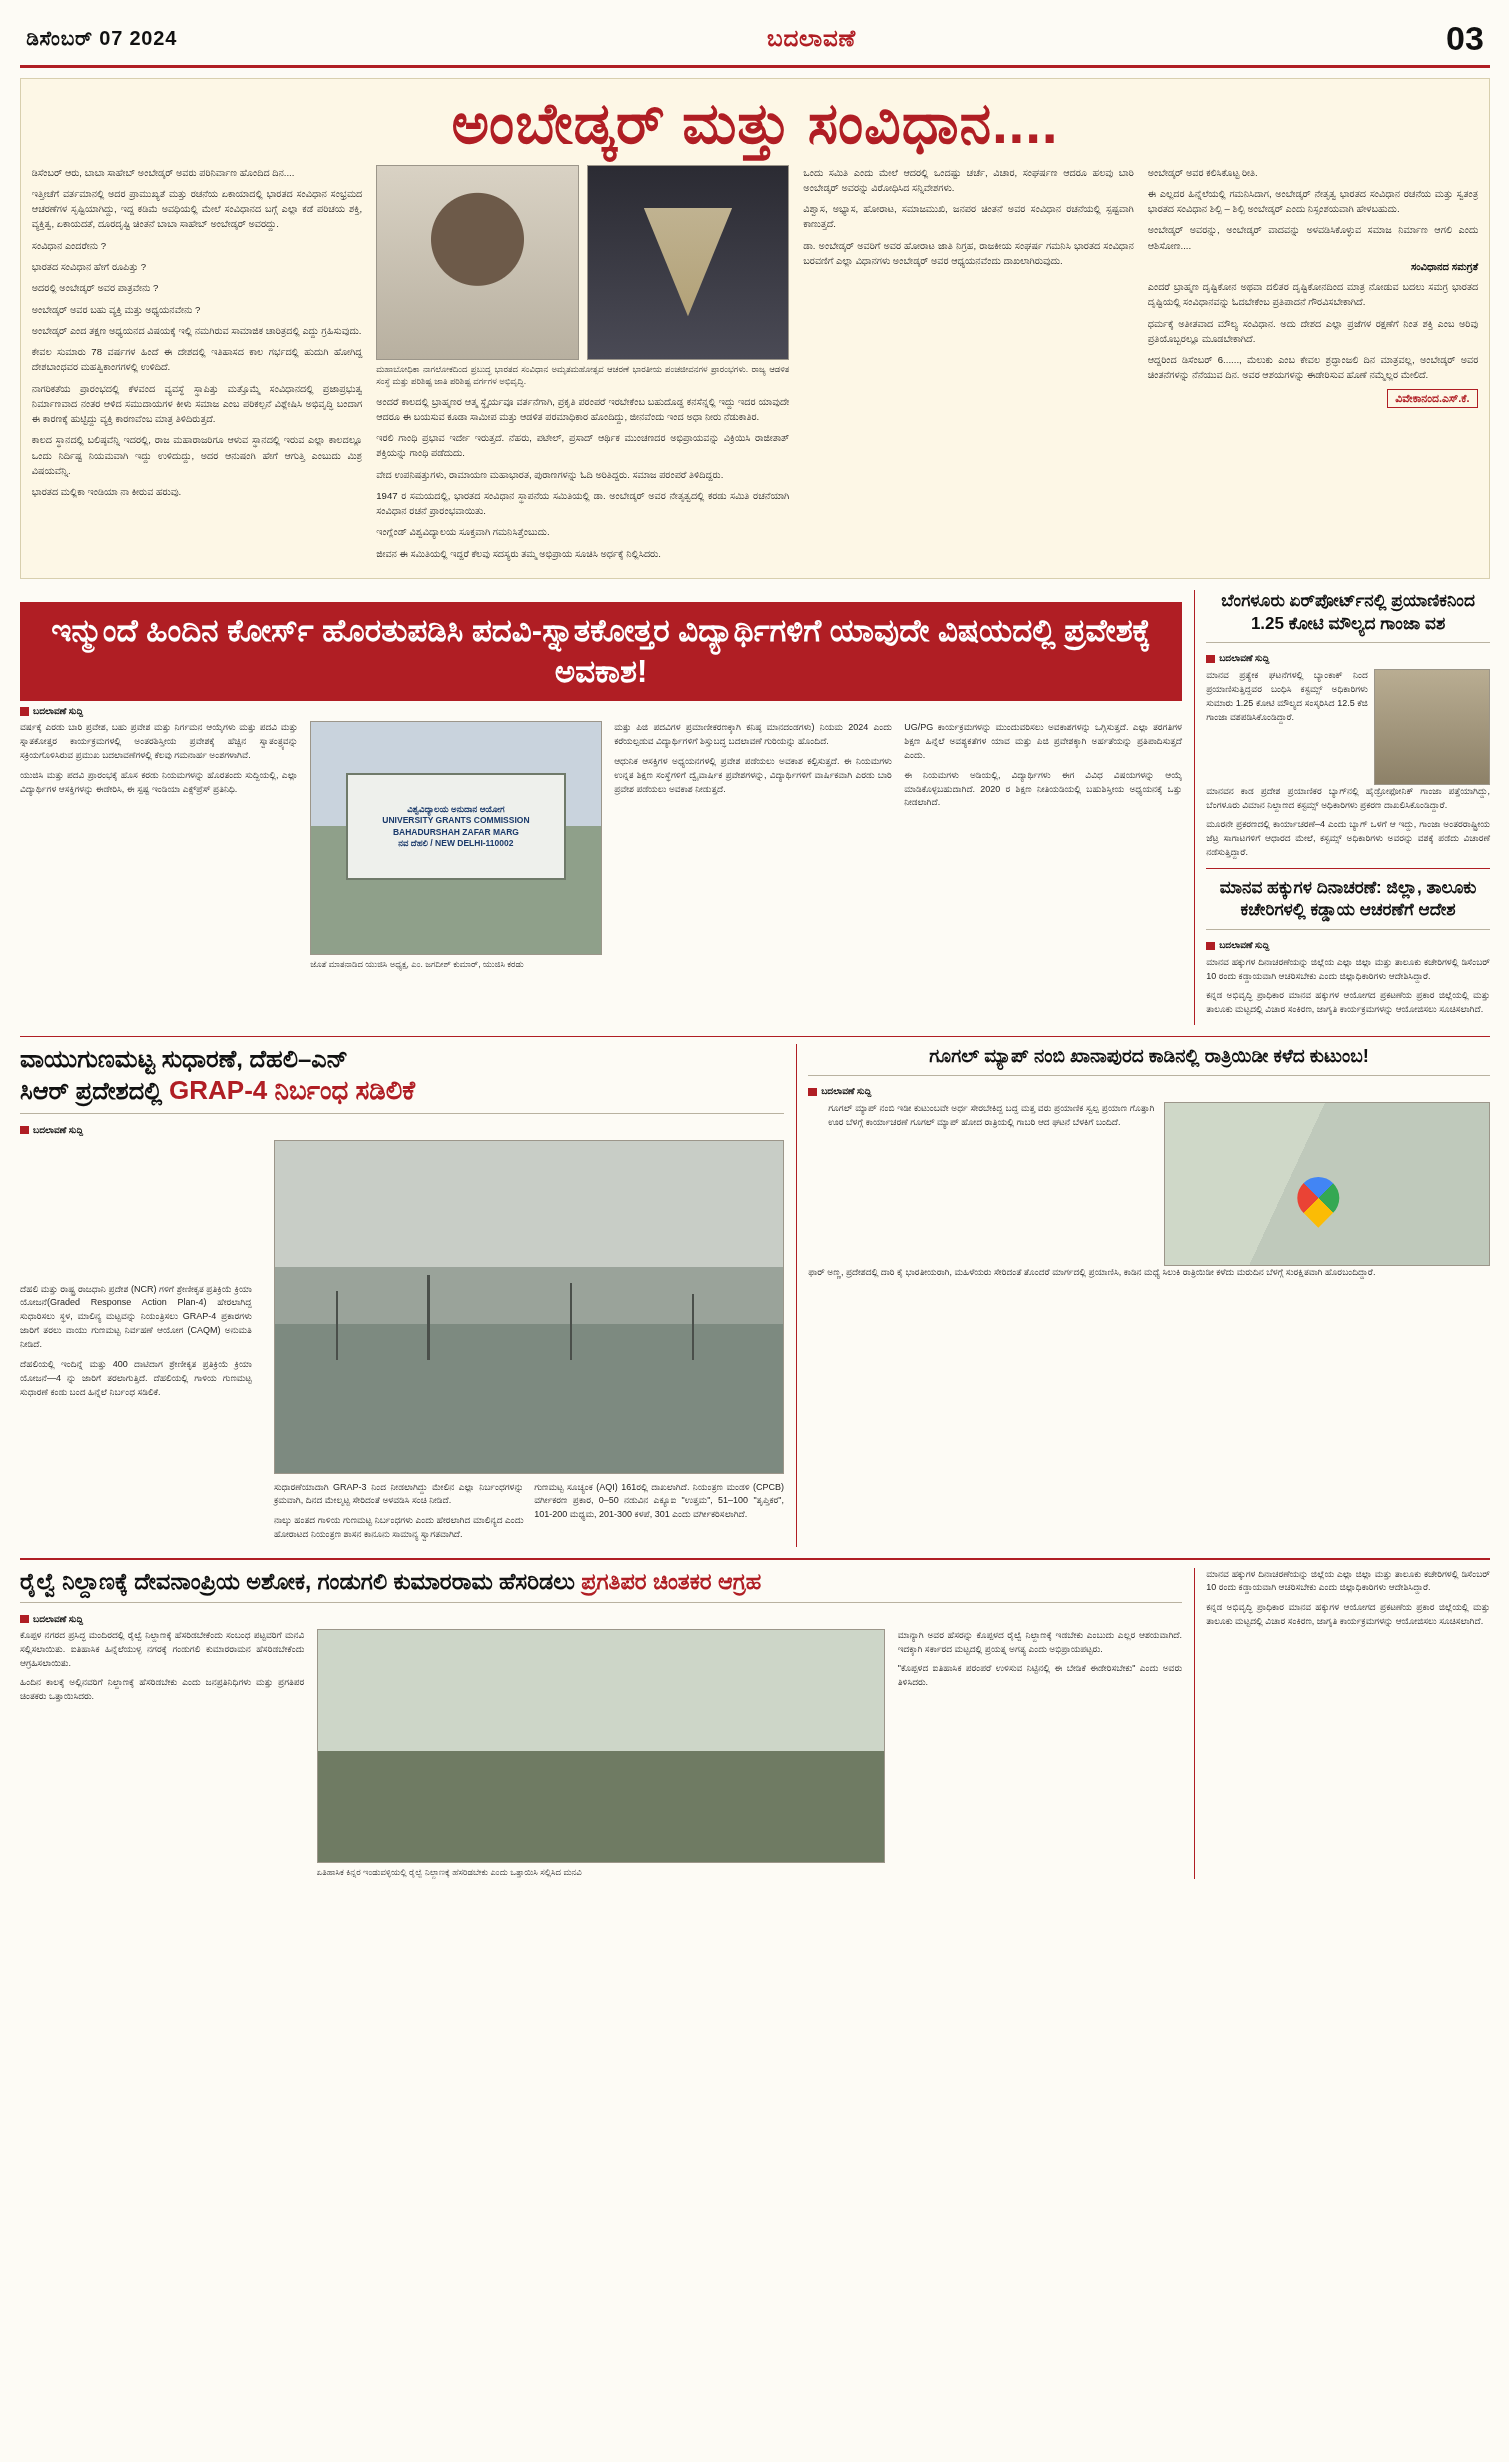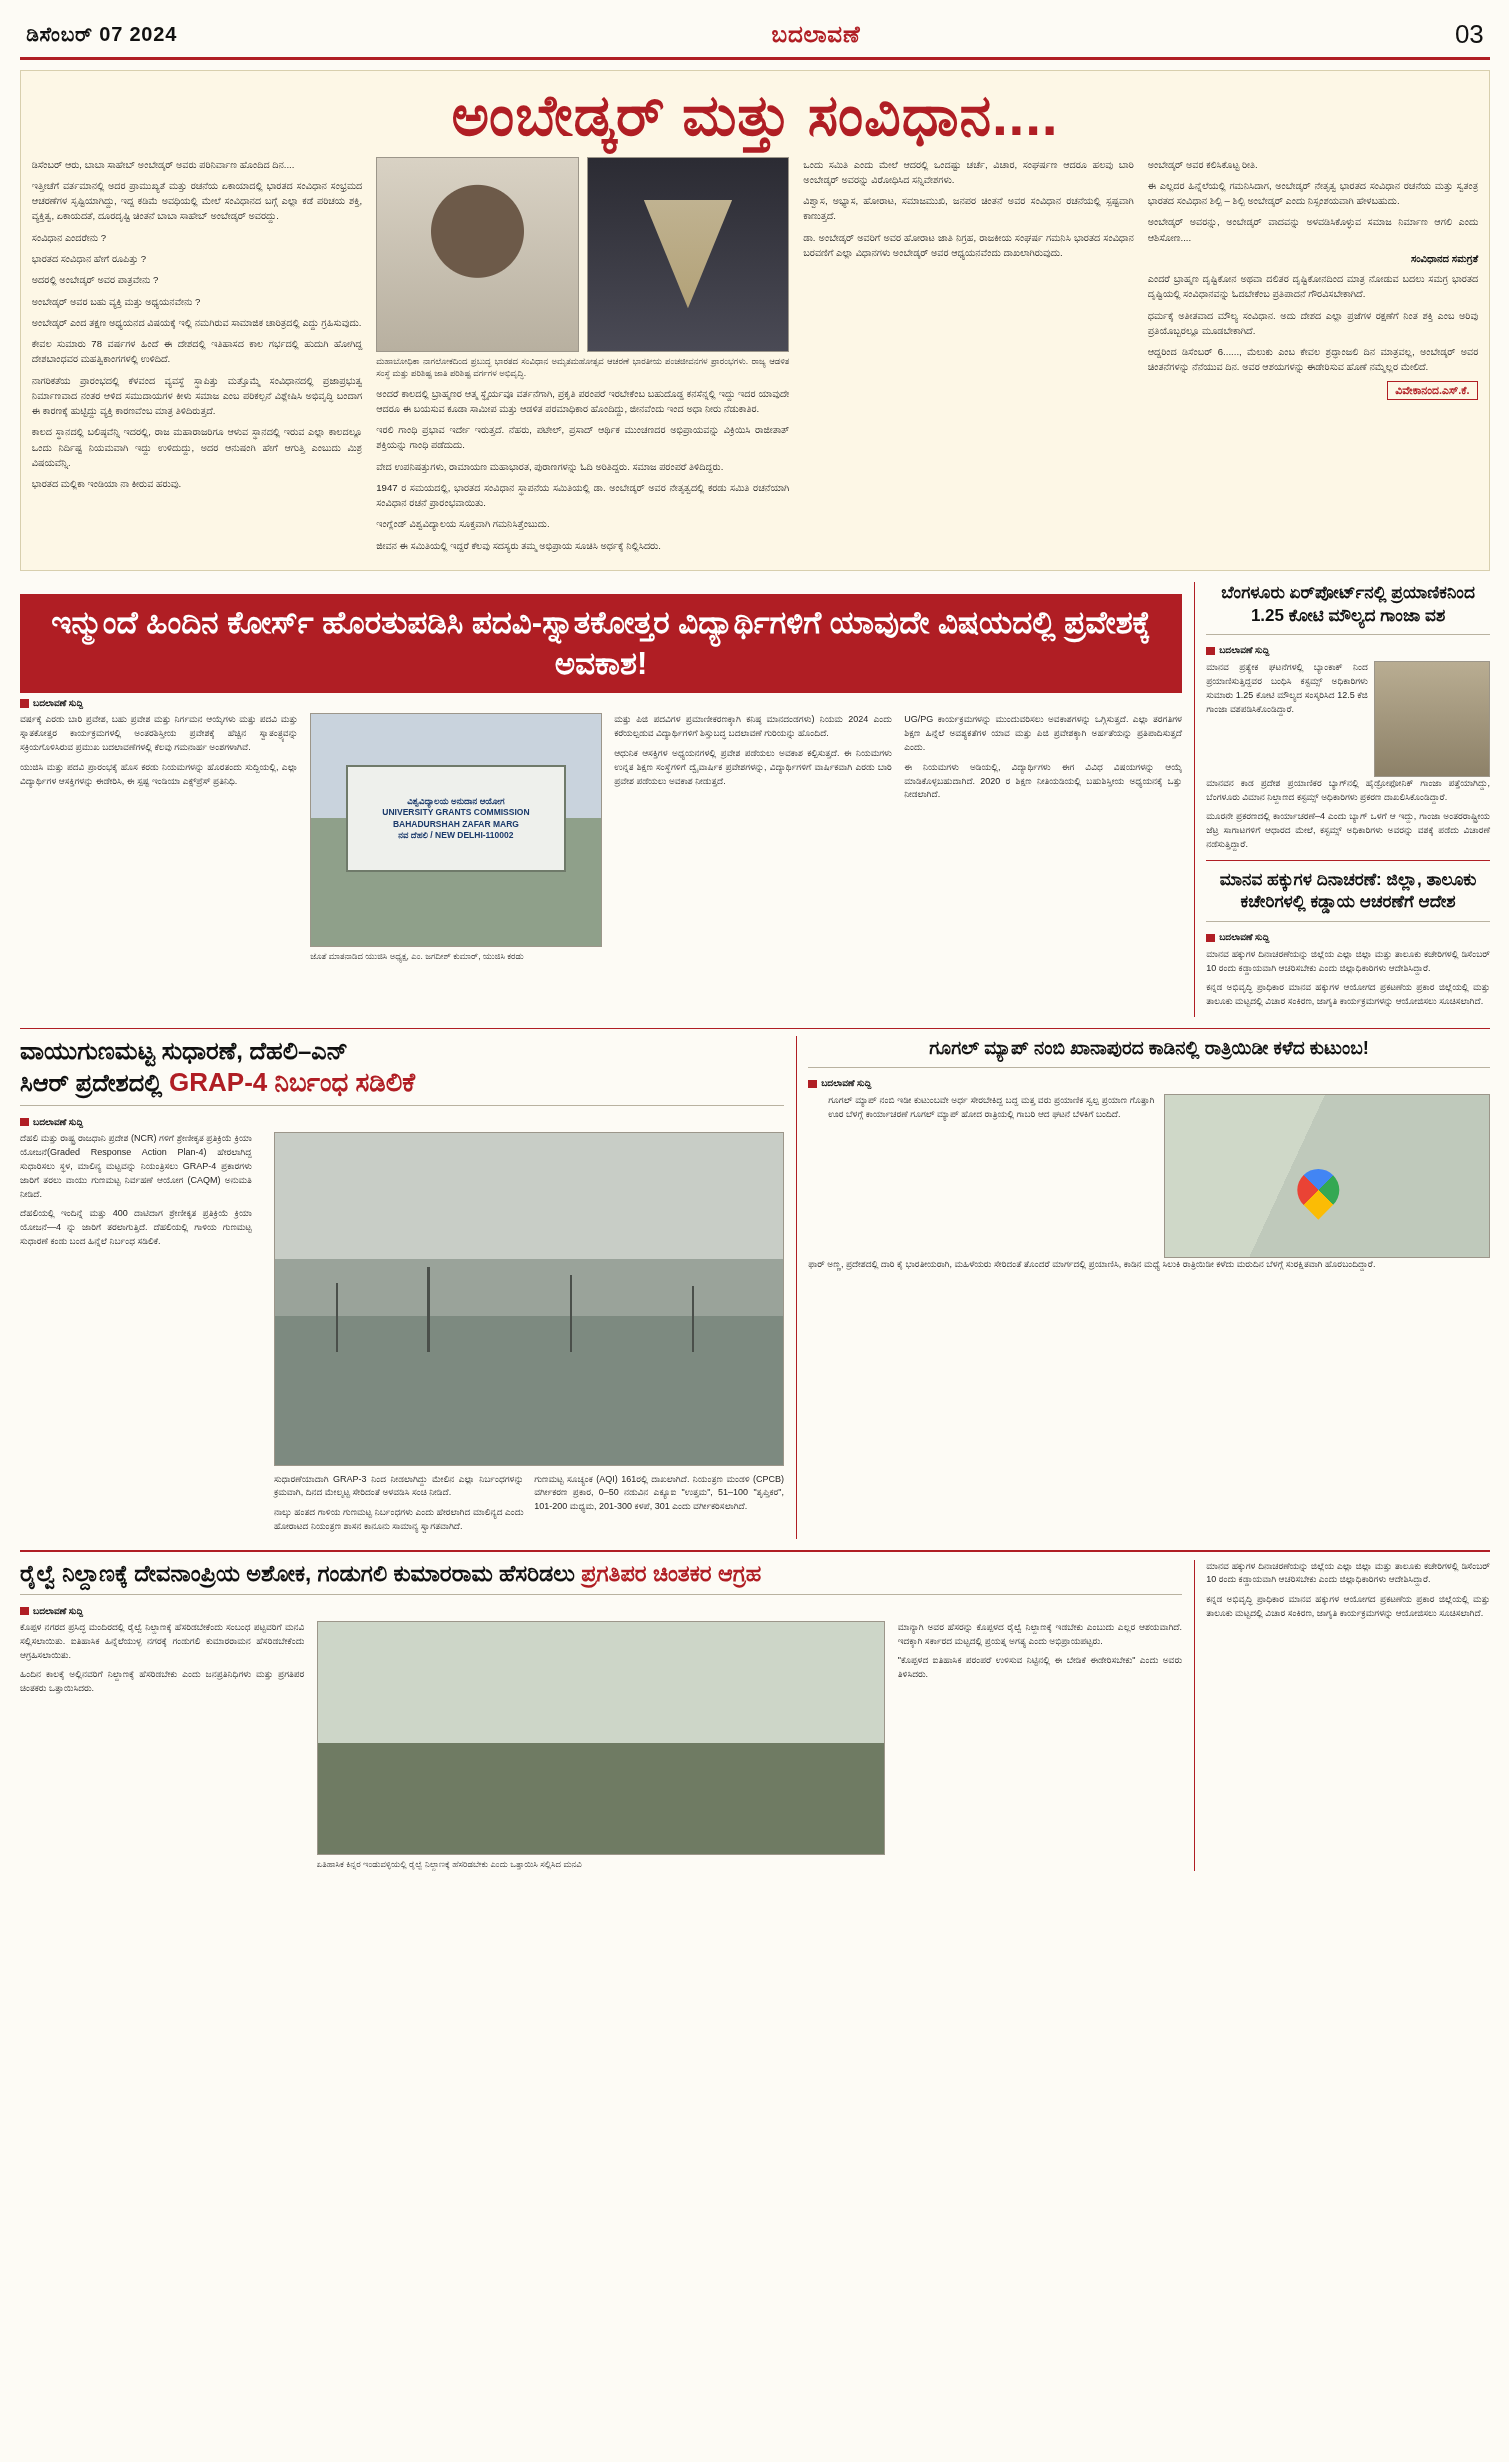--- a/index.html
+++ b/index.html
@@ -18,21 +18,21 @@
     position: relative;
   }
   
   .masthead {
     display:flex; align-items:center; justify-content:space-between;
     padding: 4.6px 6.2px 7.7px 6.2px;
     border-bottom: 3.1px solid #b01e24;
   }
   .masthead .date { font-size: 20px; font-weight: bold; color:#111; letter-spacing:0.8px; }
   .masthead .brand { font-size: 23px; font-weight: bold; color:#b01e24; letter-spacing:0.8px; }
-  .masthead .pageno { font-size: 26px; font-weight: normal; color:#111; }
+  .masthead .pageno { font-size: 34px; font-weight: bold; color:#111; }
 
   
   .lead-block {
     margin-top: 9.3px;
     border: 1.5px solid #d8cfae;
     background: #fdf7e6;
     padding: 7.7px 10.8px 10.8px 10.8px;
   }
   .lead-headline {
     text-align:center;
@@ -347,21 +347,21 @@
           <div>
             <span>ಸಿಆರ್ ಪ್ರದೇಶದಲ್ಲಿ</span>
             <span class="accent" style="font-size:26px;">GRAP-4 ನಿರ್ಬಂಧ ಸಡಿಲಿಕೆ</span>
           </div>
         </div>
         <div class="rule-h-thin"></div>
         <div class="srctag">
           <span class="sq"></span>
           <span>ಬದಲಾವಣೆ ಸುದ್ದಿ</span>
         </div>
-        <div style="display:flex; gap:22px;">
+        <div style="display:flex; gap:22px;align-items:center;">
           <div style="flex:1;" class="small-text">
             <p>ದೆಹಲಿ ಮತ್ತು ರಾಷ್ಟ್ರ ರಾಜಧಾನಿ ಪ್ರದೇಶ (NCR) ಗಳಿಗೆ ಶ್ರೇಣೀಕೃತ ಪ್ರತಿಕ್ರಿಯೆ ಕ್ರಿಯಾ ಯೋಜನೆ(Graded Response Action Plan-4) ಹೇರಲಾಗಿದ್ದ ಸುಧಾರಿಸಲು ಸ್ಥಳ, ಮಾಲಿನ್ಯ ಮಟ್ಟವನ್ನು ನಿಯಂತ್ರಿಸಲು GRAP-4 ಪ್ರಕಾರಗಳು ಜಾರಿಗೆ ತರಲು ವಾಯು ಗುಣಮಟ್ಟ ನಿರ್ವಹಣೆ ಆಯೋಗ (CAQM) ಅನುಮತಿ ನೀಡಿದೆ.</p>
             <p>ದೆಹಲಿಯಲ್ಲಿ ಇಂದಿನ್ನೆ ಮತ್ತು 400 ದಾಟಿದಾಗ ಶ್ರೇಣೀಕೃತ ಪ್ರತಿಕ್ರಿಯೆ ಕ್ರಿಯಾ ಯೋಜನೆ—4 ನ್ನು ಜಾರಿಗೆ ತರಲಾಗುತ್ತಿದೆ. ದೆಹಲಿಯಲ್ಲಿ ಗಾಳಿಯ ಗುಣಮಟ್ಟ ಸುಧಾರಣೆ ಕಂಡು ಬಂದ ಹಿನ್ನೆಲೆ ನಿರ್ಬಂಧ ಸಡಿಲಿಕೆ.</p>
           </div>
           <div style="flex:2.2;">
             <div class="figure">
               <div class="photo-road">
                 <div class="lamp" style="left:12%; height:69px;"></div>
                 <div class="lamp" style="left:30%; height:85px;"></div>
                 <div class="lamp" style="left:58%; height:77px;"></div>

